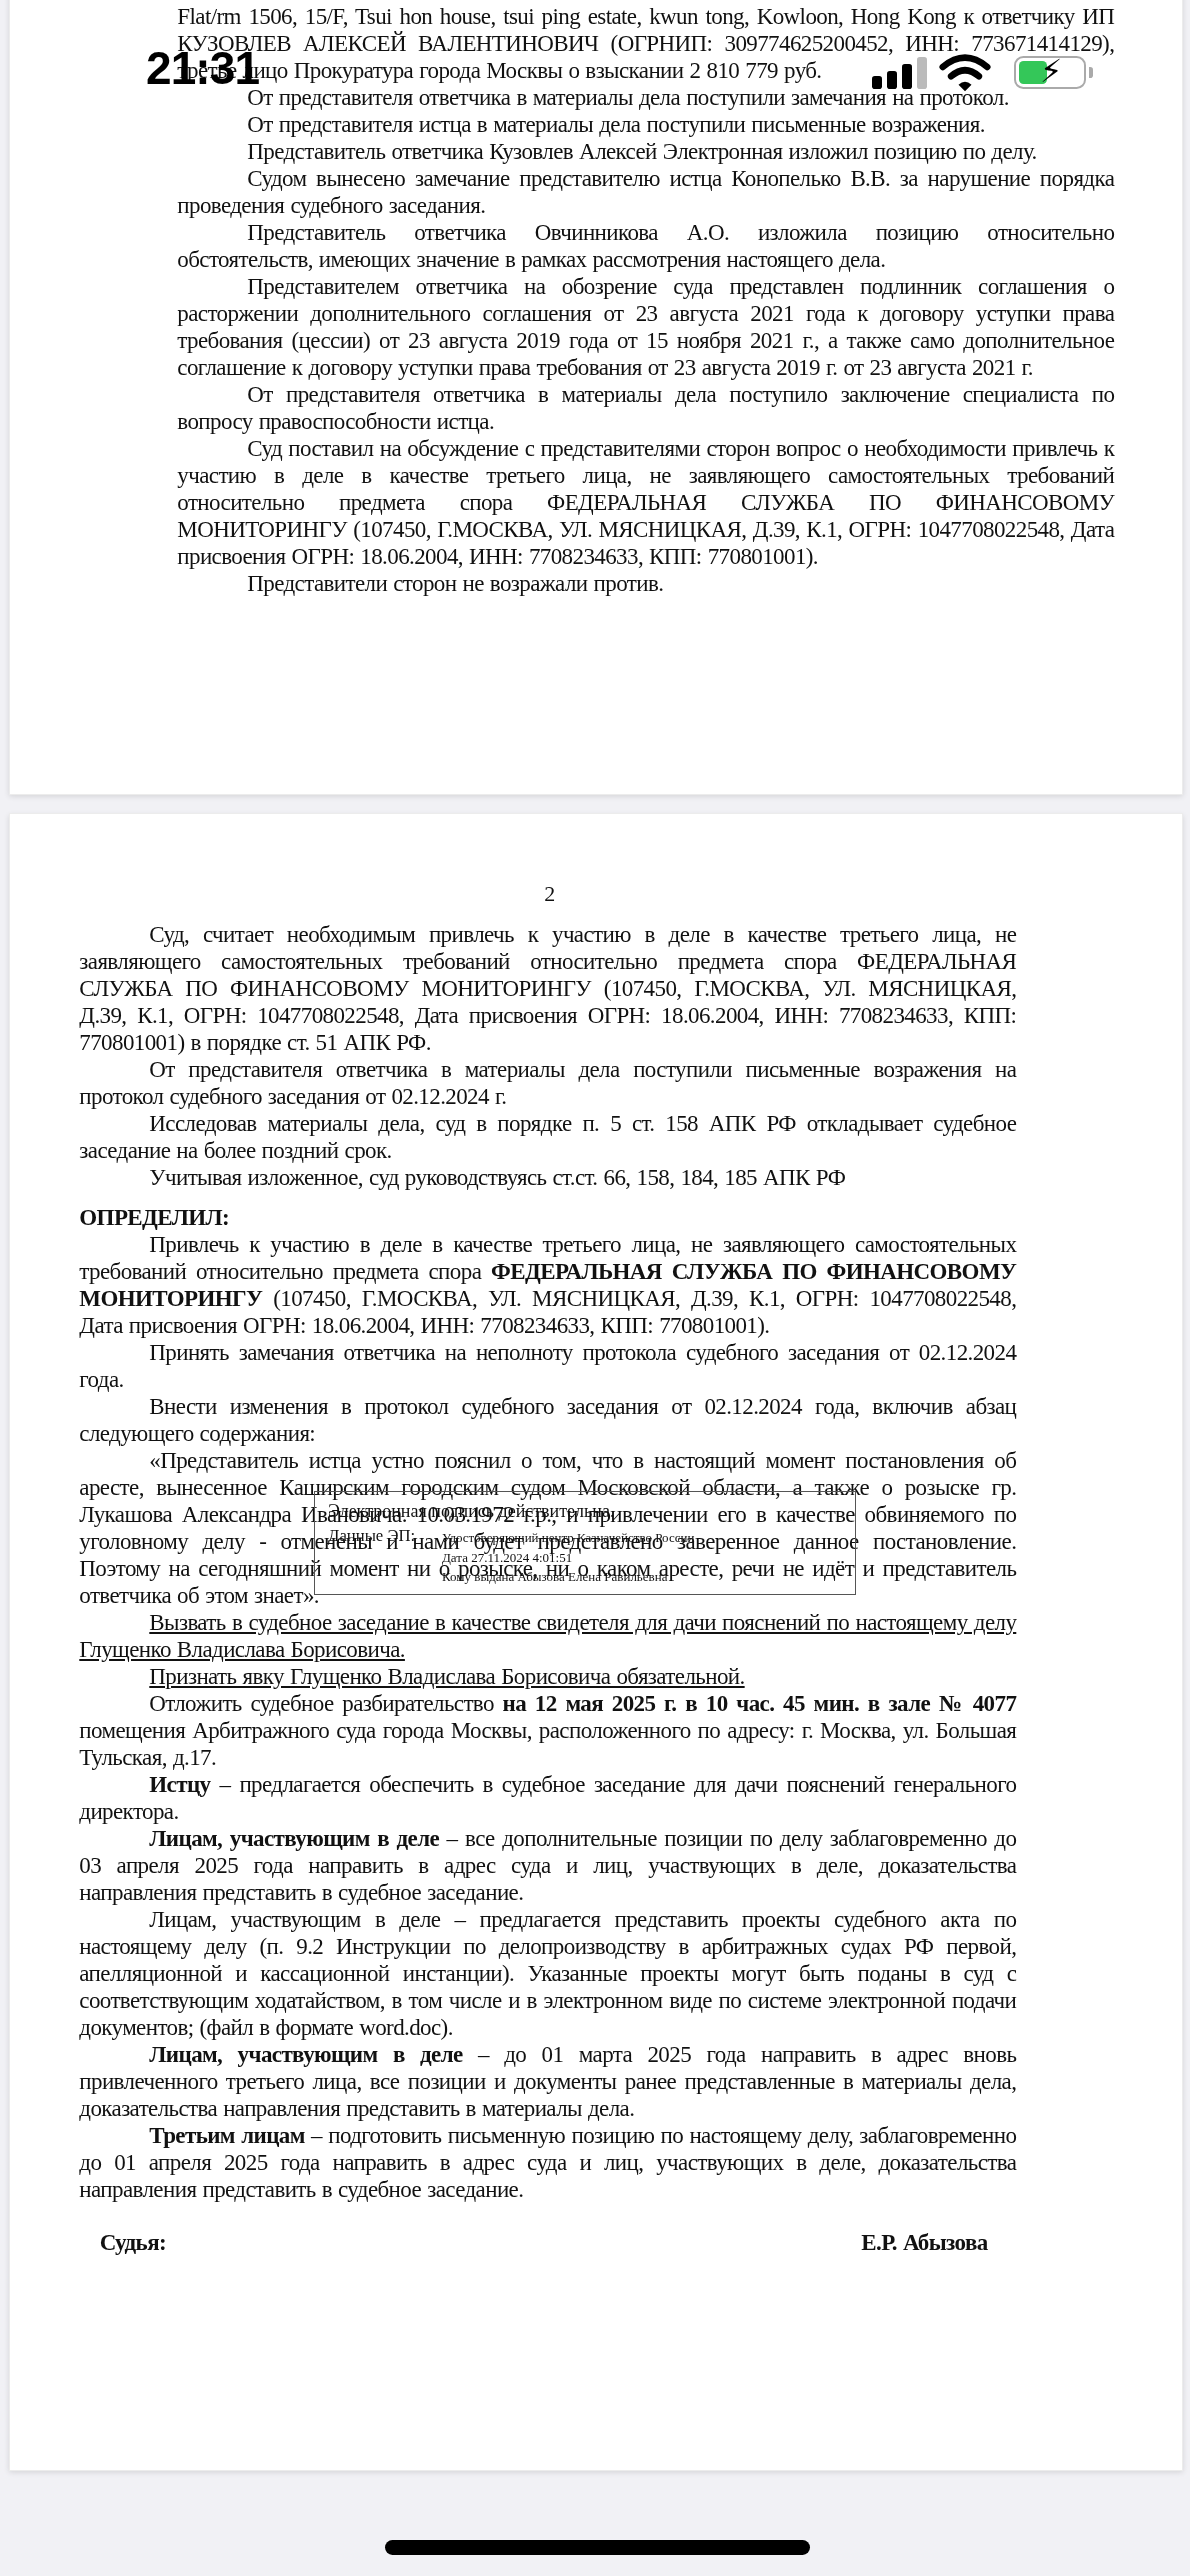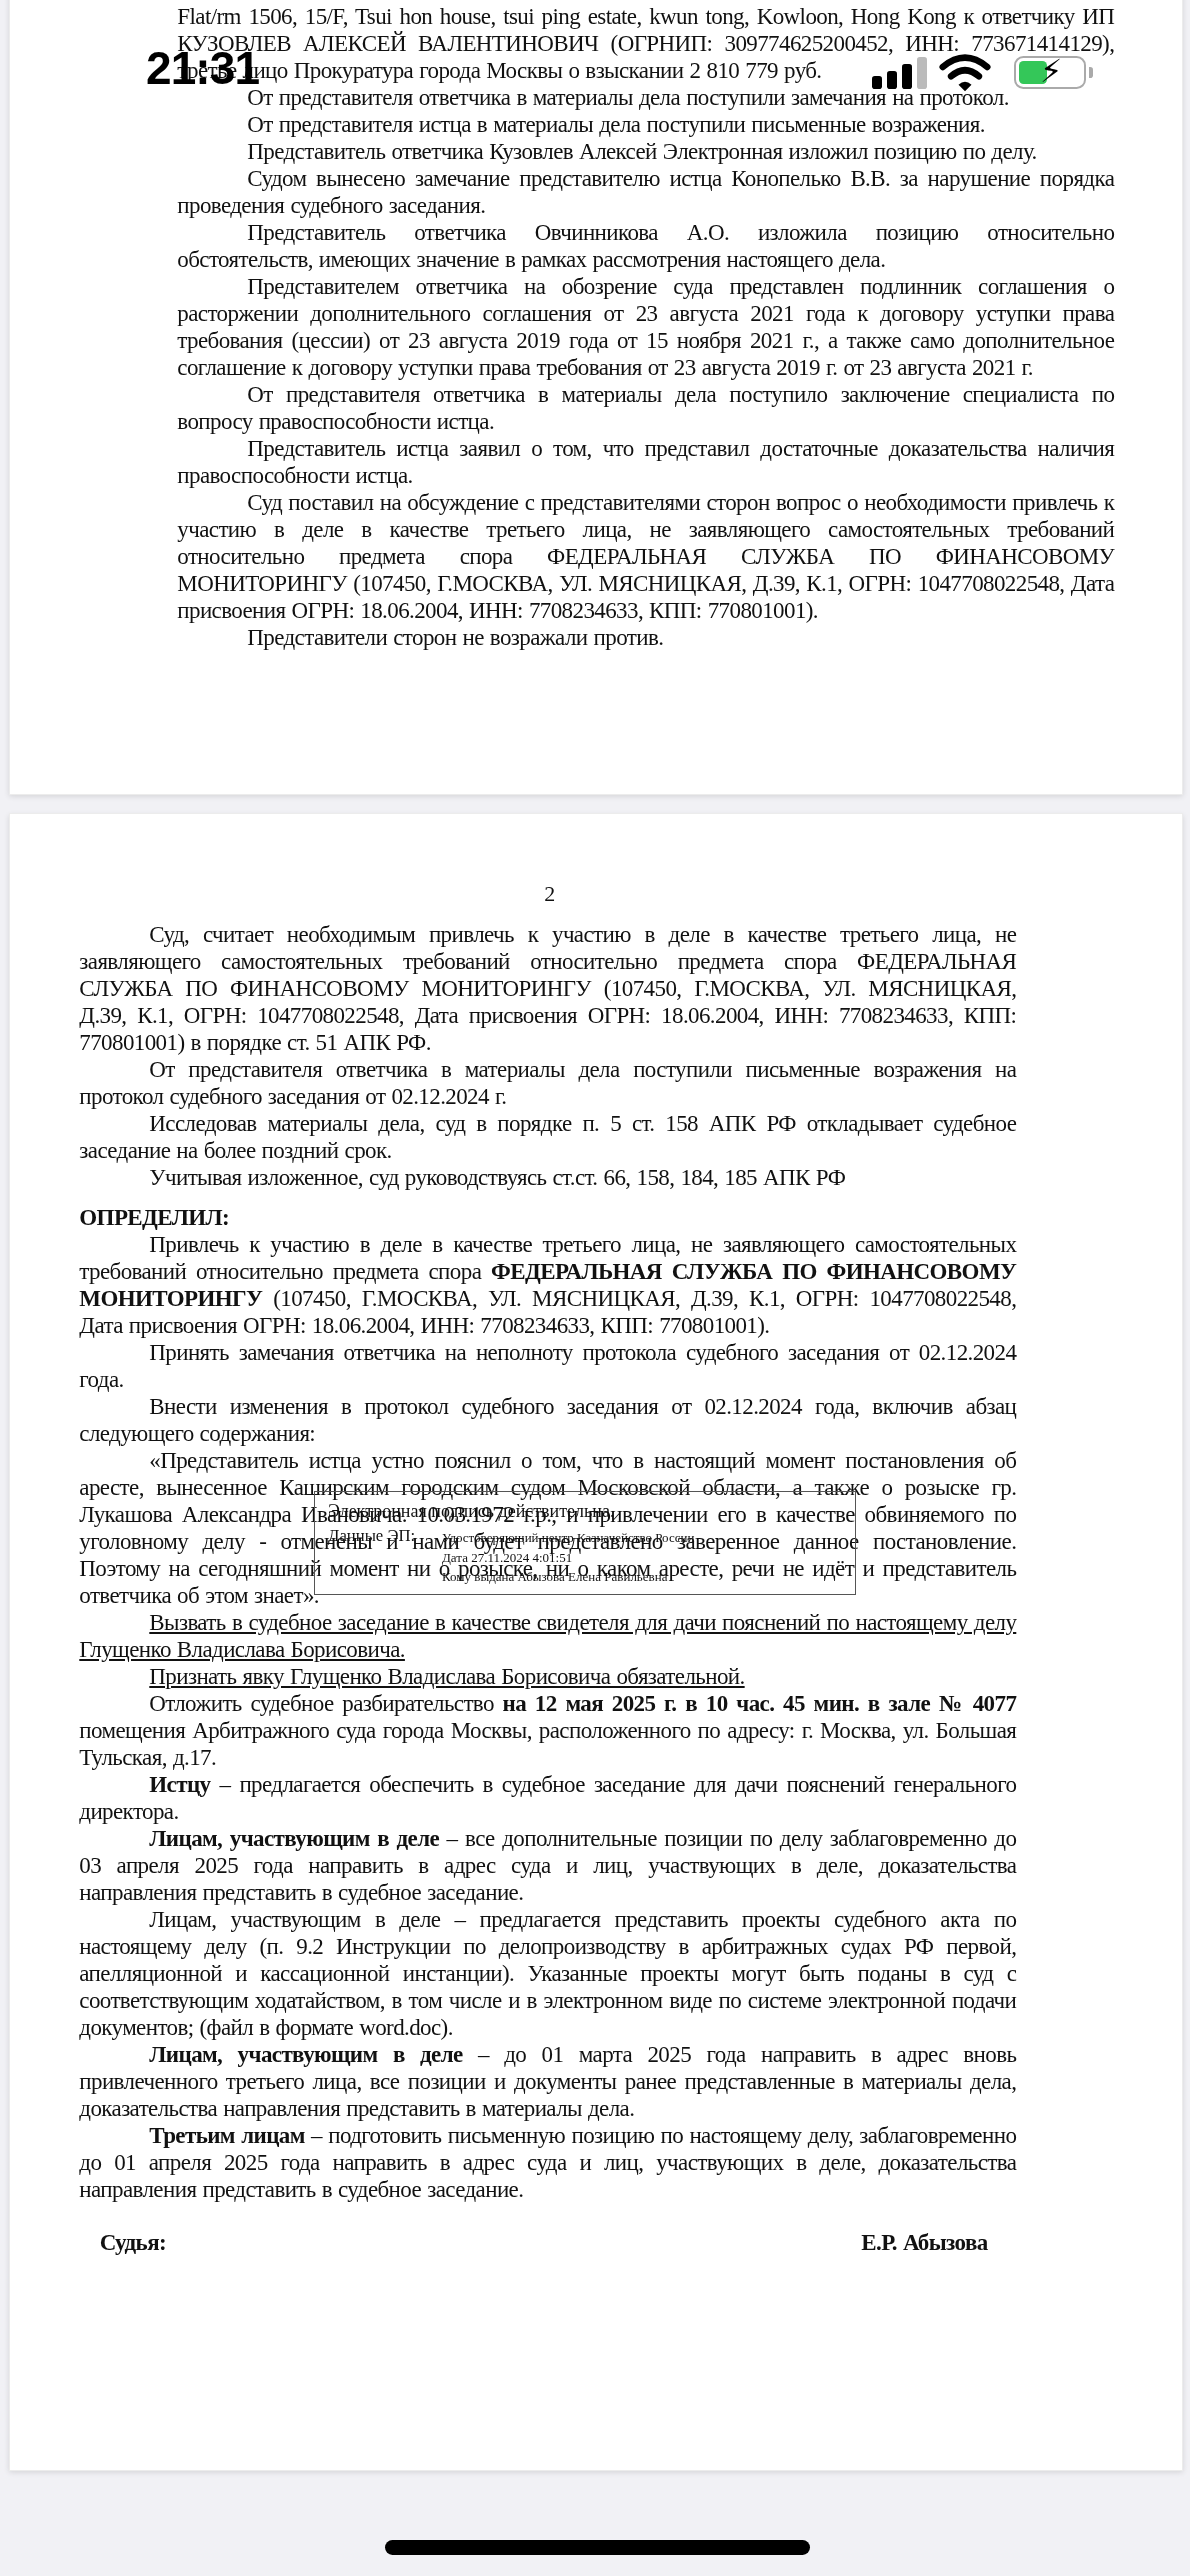--- a/index.html
+++ b/index.html
@@ -58,21 +58,20 @@
 <div class="page" id="page1">
   <div class="text">
     <p class="noindent">Flat/rm 1506, 15/F, Tsui hon house, tsui ping estate, kwun tong, Kowloon, Hong Kong к ответчику ИП КУЗОВЛЕВ АЛЕКСЕЙ ВАЛЕНТИНОВИЧ (ОГРНИП: 309774625200452, ИНН: 773671414129), третье лицо Прокуратура города Москвы о взыскании 2 810 779 руб.</p>
     <p>От представителя ответчика в материалы дела поступили замечания на протокол.</p>
     <p>От представителя истца в материалы дела поступили письменные возражения.</p>
     <p>Представитель ответчика Кузовлев Алексей Электронная изложил позицию по делу.</p>
     <p>Судом вынесено замечание представителю истца Конопелько В.В. за нарушение порядка проведения судебного заседания.</p>
     <p>Представитель ответчика Овчинникова А.О. изложила позицию относительно обстоятельств, имеющих значение в рамках рассмотрения настоящего дела.</p>
     <p>Представителем ответчика на обозрение суда представлен подлинник соглашения о расторжении дополнительного соглашения от 23 августа 2021 года к договору уступки права требования (цессии) от 23 августа 2019 года от 15 ноября 2021 г., а также само дополнительное соглашение к договору уступки права требования от 23 августа 2019 г. от 23 августа 2021 г.</p>
     <p>От представителя ответчика в материалы дела поступило заключение специалиста по вопросу правоспособности истца.</p>
-    <p>Представитель истца заявил о том, что представил достаточные доказательства наличия правоспособности истца.</p>
     <p>Суд поставил на обсуждение с представителями сторон вопрос о необходимости привлечь к участию в деле в качестве третьего лица, не заявляющего самостоятельных требований относительно предмета спора ФЕДЕРАЛЬНАЯ СЛУЖБА ПО ФИНАНСОВОМУ МОНИТОРИНГУ (107450, Г.МОСКВА, УЛ. МЯСНИЦКАЯ, Д.39, К.1, ОГРН: 1047708022548, Дата присвоения ОГРН: 18.06.2004, ИНН: 7708234633, КПП: 770801001).</p>
     <p>Представители сторон не возражали против.</p>
   </div>
 </div>
 
 <div class="page" id="page2">
   <div class="pagenum">2</div>
   <div class="text">
     <p>Суд, считает необходимым привлечь к участию в деле в качестве третьего лица, не заявляющего самостоятельных требований относительно предмета спора ФЕДЕРАЛЬНАЯ СЛУЖБА ПО ФИНАНСОВОМУ МОНИТОРИНГУ (107450, Г.МОСКВА, УЛ. МЯСНИЦКАЯ, Д.39, К.1, ОГРН: 1047708022548, Дата присвоения ОГРН: 18.06.2004, ИНН: 7708234633, КПП: 770801001) в порядке ст. 51 АПК РФ.</p>
     <p>От представителя ответчика в материалы дела поступили письменные возражения на протокол судебного заседания от 02.12.2024 г.</p>

